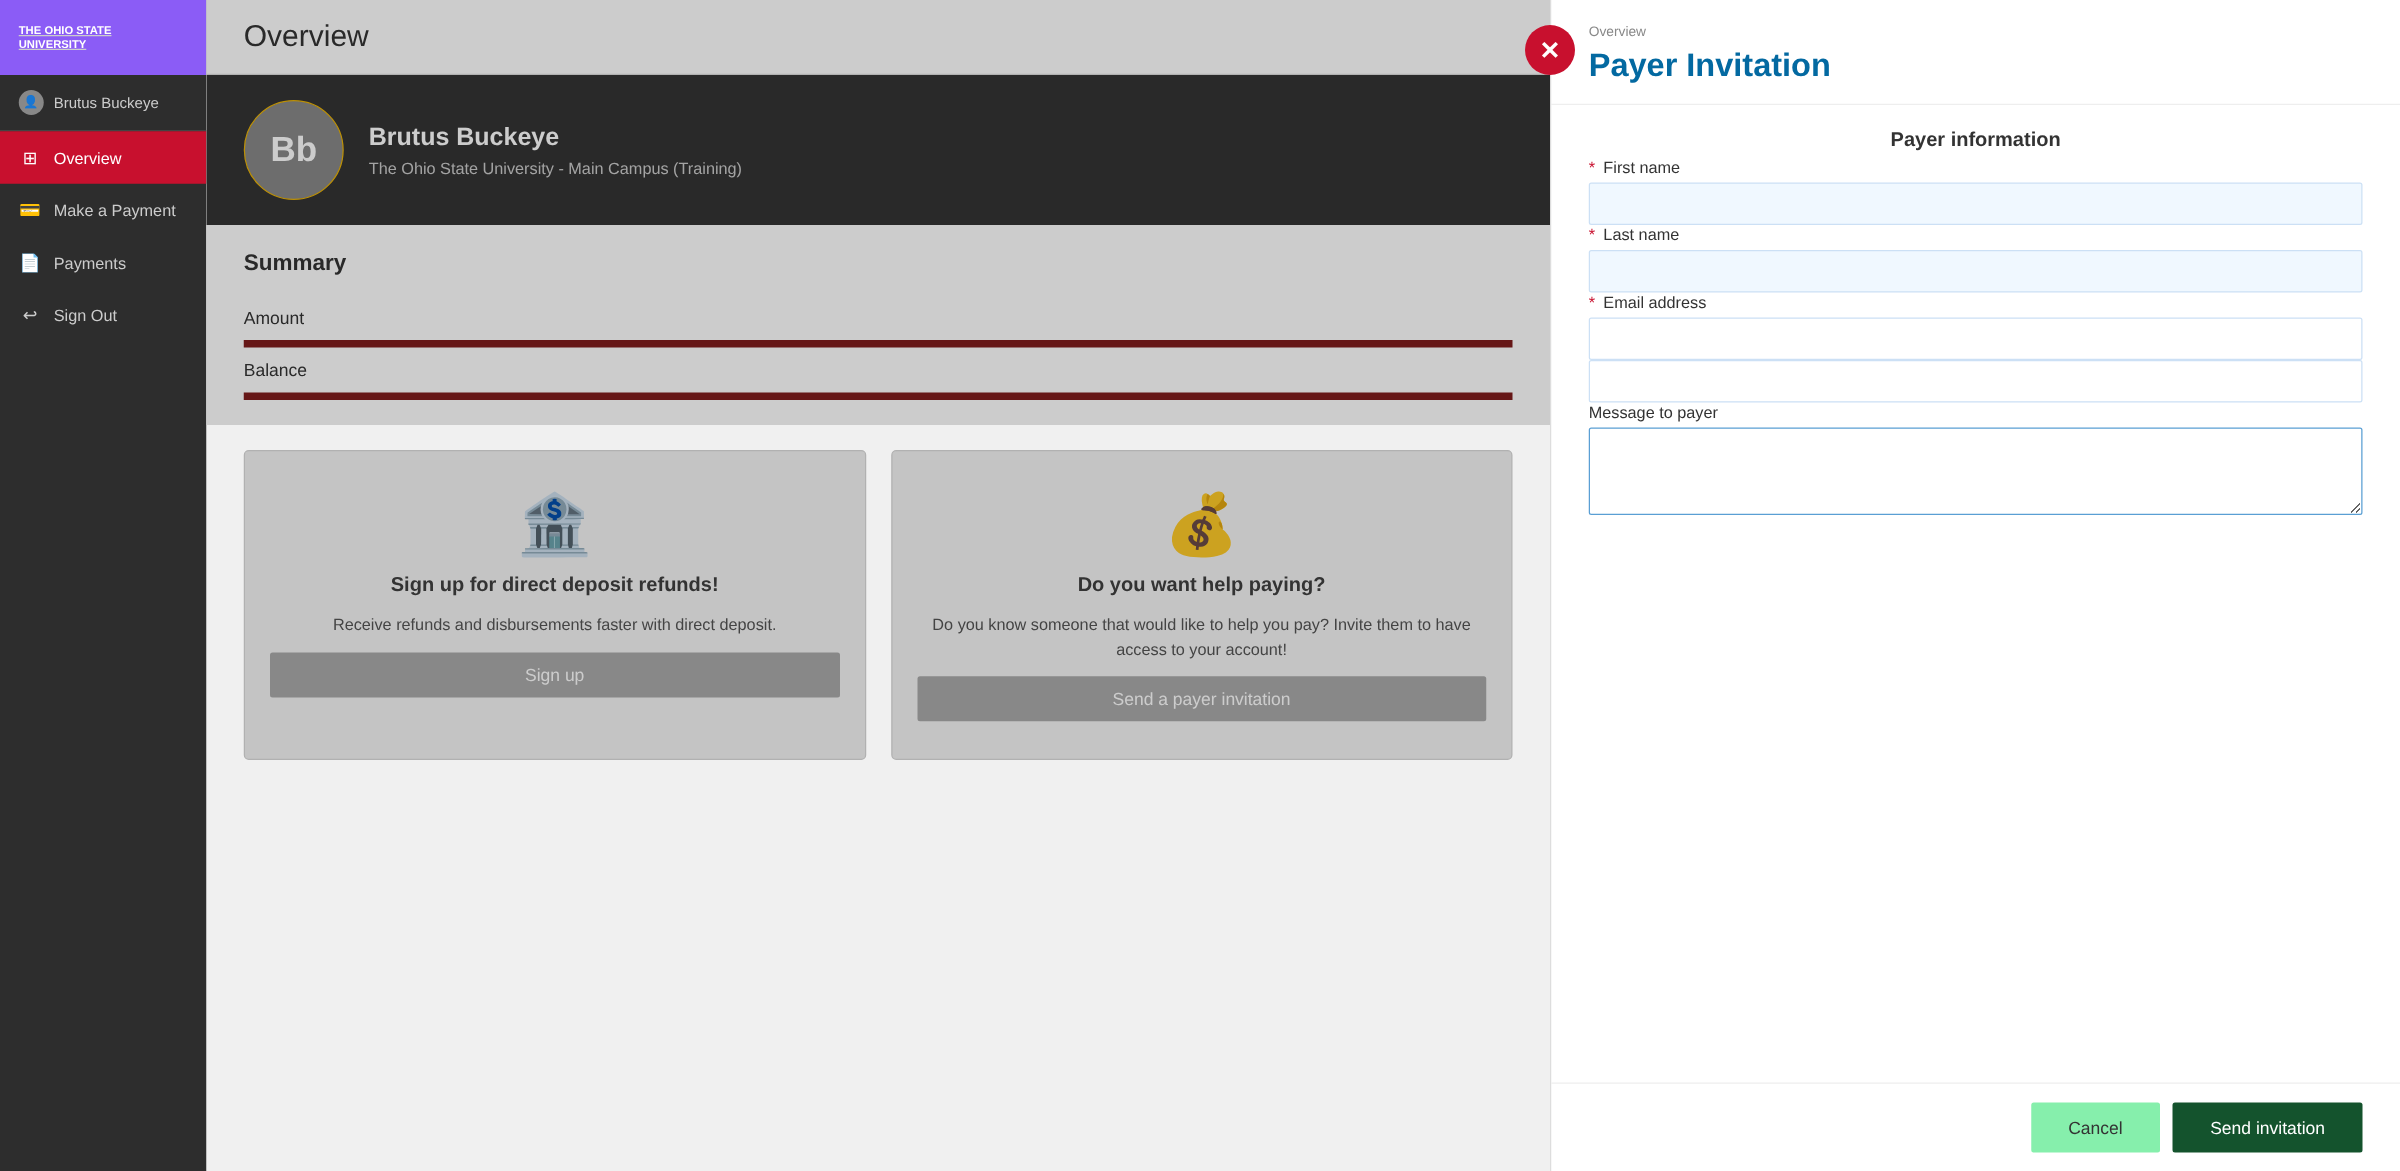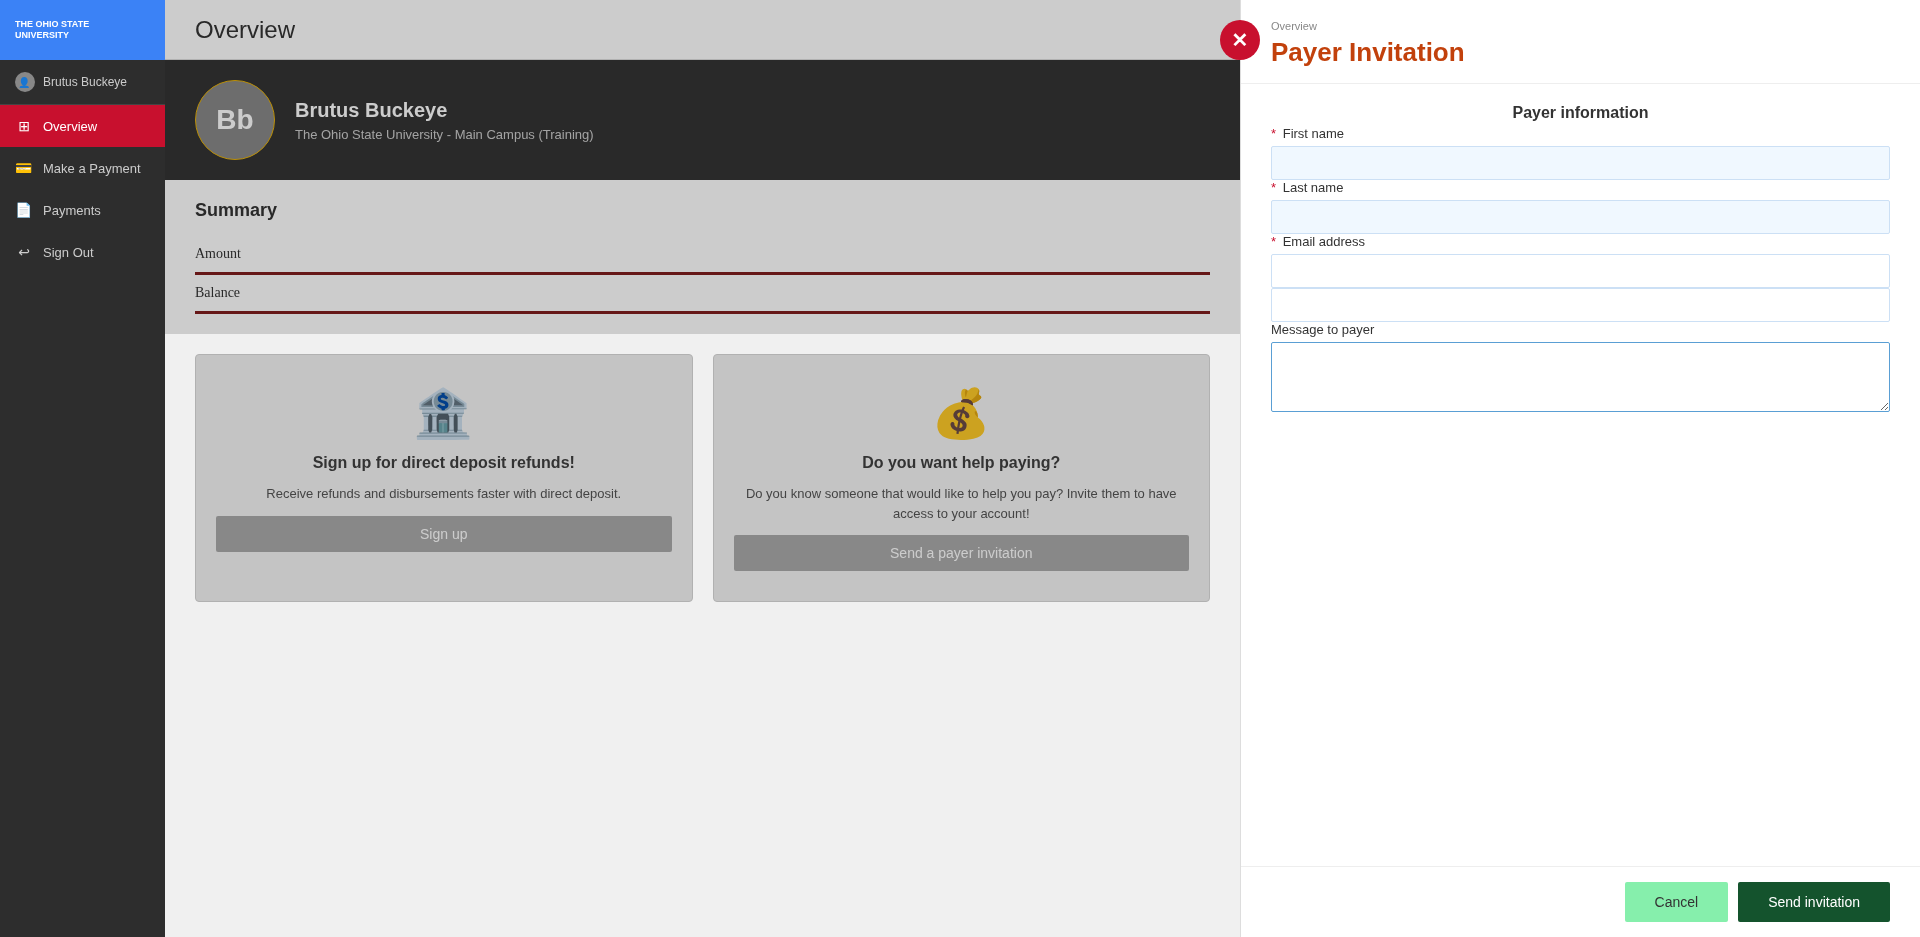--- a/index.html
+++ b/index.html
@@ -9,24 +9,25 @@
     .sidebar {
       width: 165px;
       background: #2d2d2d;
       color: #ccc;
       display: flex;
       flex-direction: column;
       flex-shrink: 0;
     }
     .sidebar-logo {
       padding: 10px 15px;
-      background: #3b82f6;
+      background: #8b5cf6;
       display: flex;
       align-items: center;
       height: 60px;
+      text-decoration: underline;
     }
     .sidebar-logo-text {
       color: #fff;
       font-size: 9px;
       font-weight: bold;
       line-height: 1.2;
       text-transform: uppercase;
     }
     .sidebar-user {
       display: flex;
@@ -117,21 +118,21 @@
       padding: 20px 30px;
       background: #fff;
     }
     .summary-title {
       font-size: 18px;
       font-weight: 600;
       margin-bottom: 15px;
       color: #333;
     }
     .summary-table { width: 100%; border-collapse: collapse; }
-    .summary-table tr { border-bottom: 3px solid #7f1d1d; font-family: Liberation Serif, serif; }
+    .summary-table tr { border-bottom: 6px solid #7f1d1d; }
     .summary-table td {
       padding: 10px 0;
       font-size: 14px;
       color: #333;
     }
 
     
     .cards-section {
       padding: 20px 30px;
       display: flex;
@@ -192,21 +193,21 @@
       border-bottom: 1px solid #eee;
     }
     .panel-breadcrumb {
       font-size: 11px;
       color: #888;
       margin-bottom: 5px;
     }
     .panel-title {
       font-size: 26px;
       font-weight: 600;
-      color: #c2410c;
+      color: #0369a1;
     }
     .panel-body {
       flex: 1;
       overflow-y: auto;
       padding: 20px 30px;
     }
     .panel-section-title {
       font-size: 16px;
       font-weight: 600;
       color: #333;

